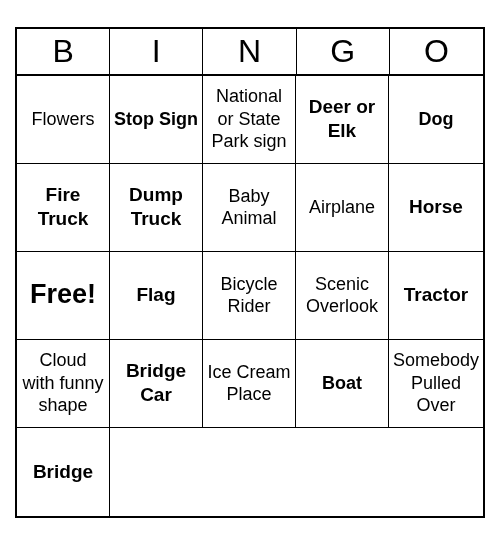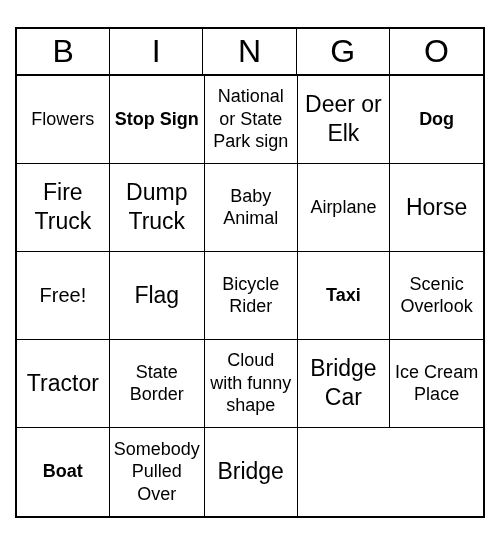--- a/index.html
+++ b/index.html
@@ -67,27 +67,27 @@
     .bingo-cell:nth-child(n+21) {
       border-bottom: none;
     }
 
     .bingo-cell.large-text {
       font-size: 18px;
       font-weight: bold;
     }
 
     .bingo-cell.medium-text {
-      font-size: 23px;
-      font-weight: normal;
+      font-size: 19px;
+      font-weight: bold;
     }
 
     .bingo-cell.free {
-      font-size: 20px;
-      font-weight: normal;
+      font-size: 27px;
+      font-weight: bold;
     }
   </style>
 </head>
 <body>
 
 <div class="bingo-card">
   <div class="bingo-header">
   <div class="bingo-header-cell">B</div>
       <div class="bingo-header-cell">I</div>
       <div class="bingo-header-cell">N</div>
@@ -101,24 +101,22 @@
       <div class="bingo-cell medium-text">Deer or Elk</div>
       <div class="bingo-cell large-text">Dog</div>
       <div class="bingo-cell medium-text">Fire Truck</div>
       <div class="bingo-cell medium-text">Dump Truck</div>
       <div class="bingo-cell">Baby Animal</div>
       <div class="bingo-cell">Airplane</div>
       <div class="bingo-cell medium-text">Horse</div>
       <div class="bingo-cell free">Free!</div>
       <div class="bingo-cell medium-text">Flag</div>
       <div class="bingo-cell">Bicycle Rider</div>
-      <div class="bingo-cell large-text">Taxi</div>
       <div class="bingo-cell">Scenic Overlook</div>
       <div class="bingo-cell medium-text">Tractor</div>
-      <div class="bingo-cell">State Border</div>
       <div class="bingo-cell">Cloud with funny shape</div>
       <div class="bingo-cell medium-text">Bridge Car</div>
       <div class="bingo-cell">Ice Cream Place</div>
       <div class="bingo-cell large-text">Boat</div>
       <div class="bingo-cell">Somebody Pulled Over</div>
       <div class="bingo-cell medium-text">Bridge</div>
     </div>
 </div>
 
 </body></html>

